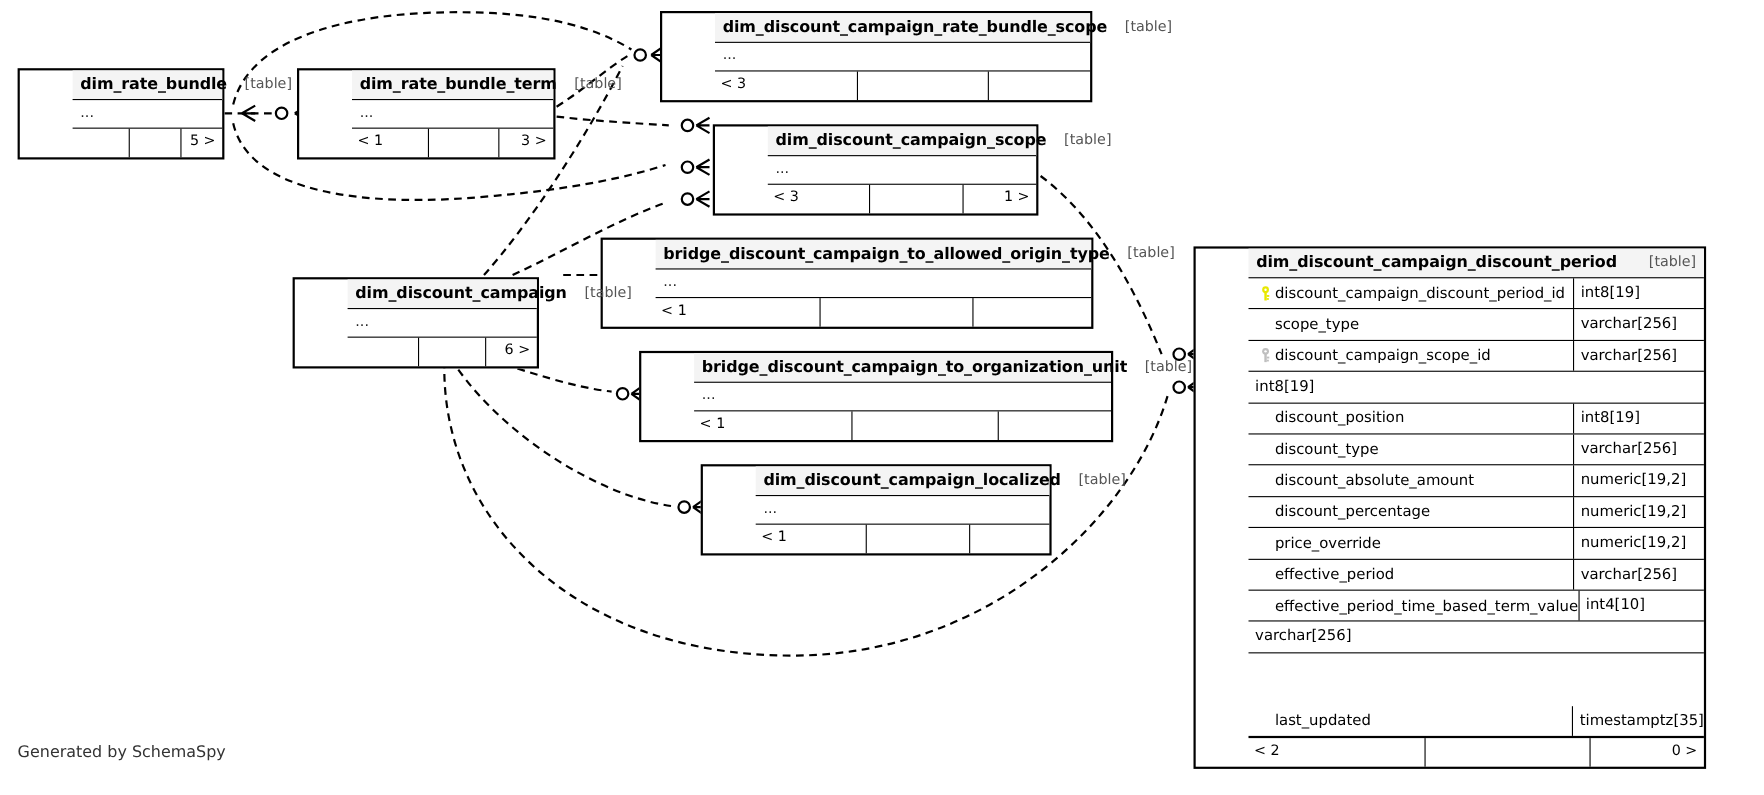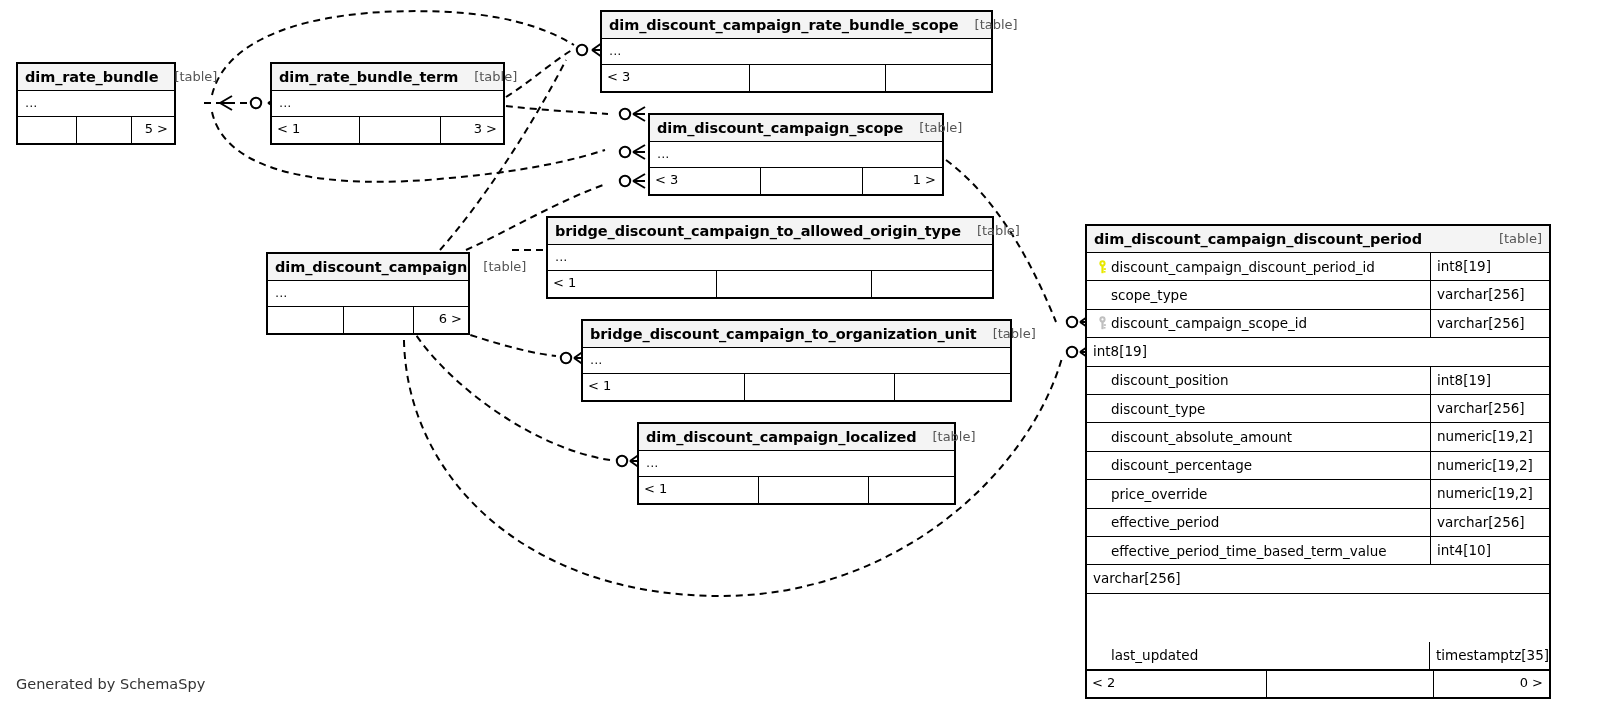--- a/index.html
+++ b/index.html
@@ -28,20 +28,21 @@
 
   
   .tbl {
     position: absolute;
     box-sizing: border-box;
     border: 2px solid #000000;
     background: #ffffff;
     font-size: 13.5px;
     color: #000000;
     z-index: 5;
+    padding-left: 48px;
   }
   .tbl-head {
     display: flex;
     align-items: center;
     justify-content: space-between;
     background: #f4f4f4;
     border-bottom: 1px solid #000000;
     padding: 3px 7px 4px 7px;
     box-sizing: border-box;
     height: 27px;
@@ -235,21 +236,21 @@
         <path d="M1080,322 L1090,322 M1080,322 L1090,315 M1080,322 L1090,329"></path>
       </g>
       <g>
         <circle cx="1072" cy="352" r="5.2" fill="#ffffff"></circle>
         <path d="M1080,352 L1090,352 M1080,352 L1090,345 M1080,352 L1090,359"></path>
       </g>
     </g>
   </svg>
 
   <div id="compact-tables">
-      <div class="tbl" style="left: 16px; top: 62px; width: 160px;">
+      <div class="tbl" style="left: 16px; top: 62px; width: 188px;">
         <div class="tbl-head">
           <span class="tbl-name">dim_rate_bundle</span>
           <span class="tbl-kind">[table]</span>
         </div>
         <div class="row-ellipsis">...</div>
         <div class="foot">
           <div class="f-l"></div>
           <div class="f-m"></div>
           <div class="f-r">5 &gt;</div>
         </div>
@@ -319,21 +320,21 @@
           <span class="tbl-name">dim_discount_campaign_localized</span>
           <span class="tbl-kind">[table]</span>
         </div>
         <div class="row-ellipsis">...</div>
         <div class="foot">
           <div class="f-l">&lt; 1</div>
           <div class="f-m"></div>
           <div class="f-r"></div>
         </div>
       </div>
-      <div class="tbl" style="left: 266px; top: 252px; width: 204px;">
+      <div class="tbl" style="left: 266px; top: 252px; width: 224px;">
         <div class="tbl-head">
           <span class="tbl-name">dim_discount_campaign</span>
           <span class="tbl-kind">[table]</span>
         </div>
         <div class="row-ellipsis">...</div>
         <div class="foot">
           <div class="f-l"></div>
           <div class="f-m"></div>
           <div class="f-r">6 &gt;</div>
         </div>

